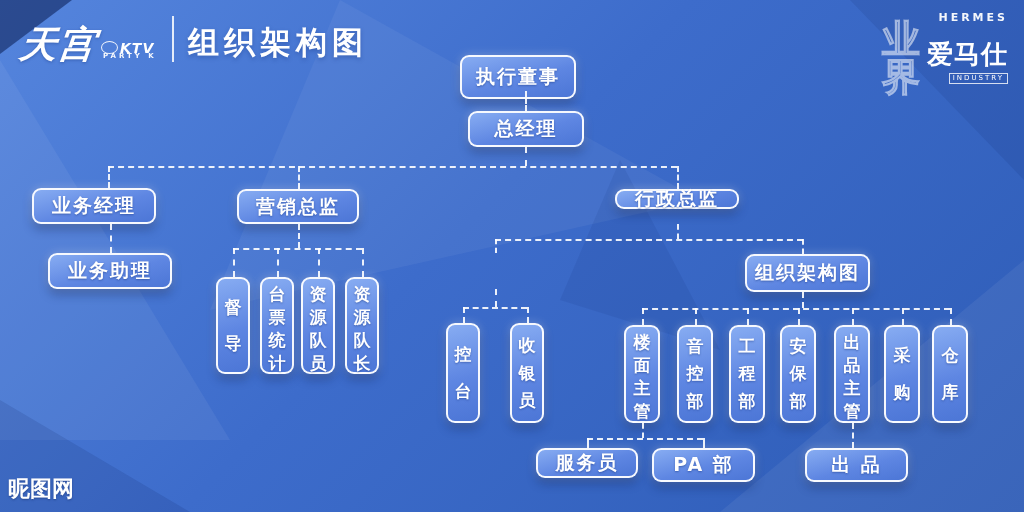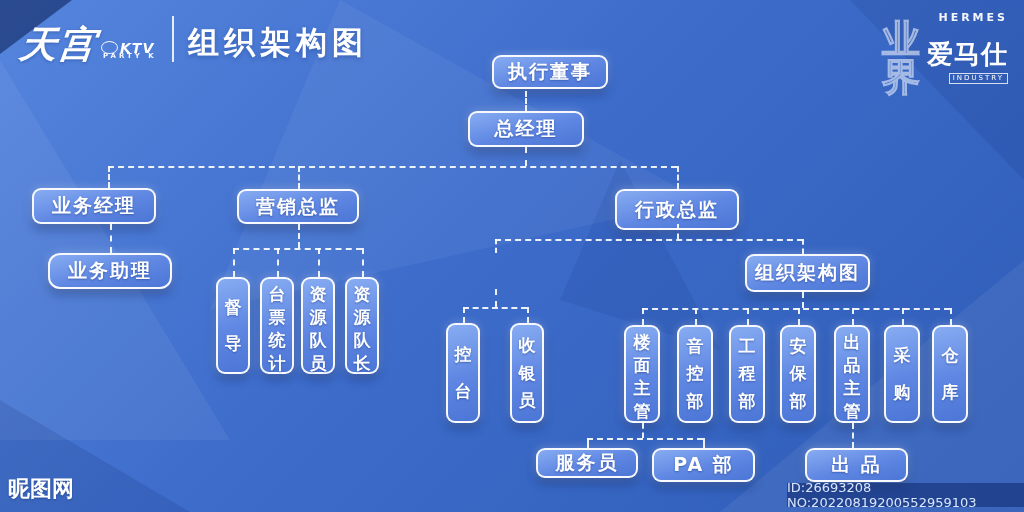--- a/index.html
+++ b/index.html
@@ -81,26 +81,26 @@
   <div class="divider"></div>
   <div class="page-title">组织架构图</div>
 
   <div class="brand">
     <div class="outline-cn">业界</div>
     <div class="hermes">HERMES</div>
     <div class="cn">爱马仕</div>
     <div class="industry">INDUSTRY</div>
   </div>
 
-  <div class="node hnode" style="left:492px;top:55px;width:116px;height:34px;">执行董事</div>
+  <div class="node hnode" style="left:460px;top:55px;width:116px;height:44px;">执行董事</div>
   <div class="node hnode" style="left:468px;top:111px;width:116px;height:36px;">总经理</div>
   <div class="node hnode" style="left:32px;top:188px;width:124px;height:36px;">业务经理</div>
   <div class="node hnode" style="left:237px;top:189px;width:122px;height:35px;">营销总监</div>
-  <div class="node hnode" style="left:615px;top:189px;width:124px;height:41px;">行政总监</div>
-  <div class="node hnode" style="left:48px;top:253px;width:124px;height:36px;border-radius:12px;">业务助理</div>
+  <div class="node hnode" style="left:615px;top:189px;width:124px;height:20px;">行政总监</div>
+  <div class="node hnode" style="left:48px;top:253px;width:124px;height:36px;">业务助理</div>
   <div class="node hnode" style="left:745px;top:254px;width:125px;height:38px;">组织架构图</div>
   <div class="node hnode" style="left:536px;top:448px;width:102px;height:30px;">服务员</div>
   <div class="node hnode" style="left:652px;top:448px;width:103px;height:34px;">PA 部</div>
   <div class="node hnode" style="left:805px;top:448px;width:103px;height:34px;">出 品</div>
 
   <div class="node vnode" style="left:216px;top:277px;width:34px;height:97px;">
       <span class="col">
         <span>督</span>
         <span>导</span>
       </span>
@@ -226,15 +226,14 @@
       <div class="cline v" style="left: 642px; top: 423px; height: 15px;"></div>
       <div class="cline h" style="left: 587px; top: 438px; width: 116px;"></div>
       <div class="cline v" style="left: 587px; top: 438px; height: 10px;"></div>
       <div class="cline v" style="left: 703px; top: 438px; height: 10px;"></div>
       <div class="cline v" style="left: 852px; top: 423px; height: 25px;"></div>
     </div>
 
   <div class="watermark">
     <span class="site">昵图网</span>
   </div>
-  <div class="id-bar">ID:26693208 NO:20220819200552959103</div>
 
 </div>
 
 </body></html>

